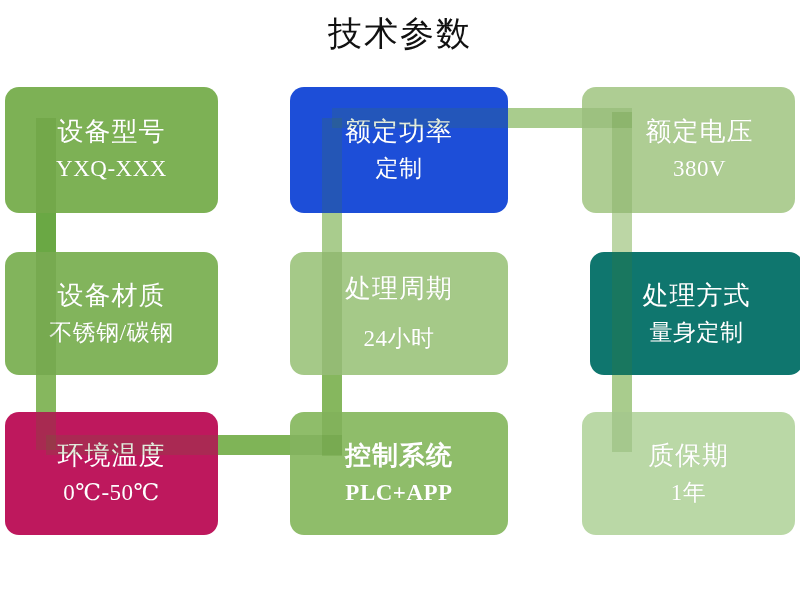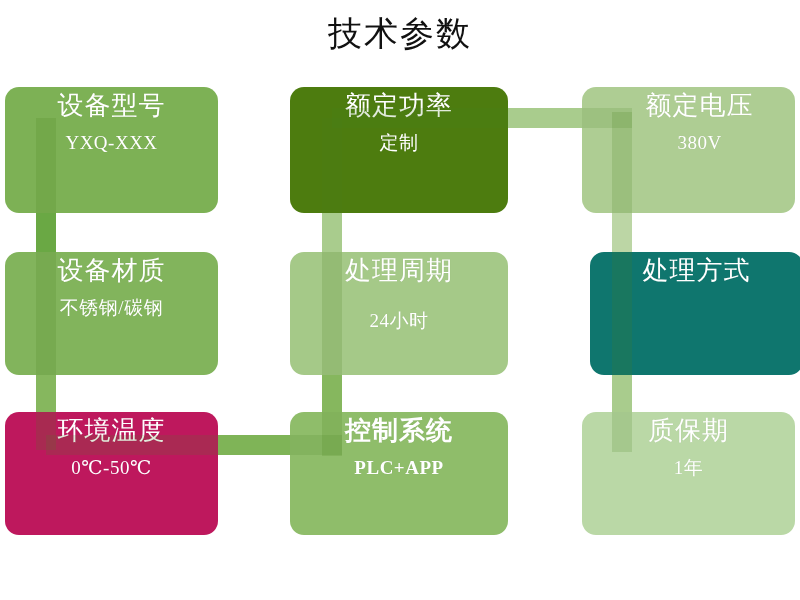--- a/index.html
+++ b/index.html
@@ -46,31 +46,32 @@
 
   
   .card {
     position: absolute;
     z-index: 3;
     border-radius: 14px;
     box-sizing: border-box;
     display: flex;
     flex-direction: column;
     align-items: center;
+    justify-content: center;
     color: #ffffff;
     text-shadow: 0 0 1px rgba(0,0,0,0.10);
   }
   .card .line1 {
     font-size: 26px;
     line-height: 38px;
     letter-spacing: 1px;
     white-space: nowrap;
   }
   .card .line2 {
-    font-size: 19px;
+    font-size: 23px;
     line-height: 36px;
     letter-spacing: 0.5px;
     white-space: nowrap;
   }
   
   .overlay {
     position: absolute;
     z-index: 5;
     pointer-events: none;
   }
@@ -98,21 +99,21 @@
 
   <div class="connector h-light" style="left:500px; top:108px; width:92px; height:20px;"></div>
 
   <div class="connector h-mid" style="left:210px; top:435px; width:92px; height:20px;"></div>
 
   <div class="card" style="left:5px; top:87px; width:213px; height:126px; background:#7db155;">
     <div class="line1">设备型号</div>
     <div class="line2">YXQ-XXX</div>
   </div>
 
-  <div class="card" style="left:290px; top:87px; width:218px; height:126px; background:#4d7c0f;">
+  <div class="card" style="left:290px; top:87px; width:218px; height:126px; background:#1d4ed8;">
     <div class="line1">额定功率</div>
     <div class="line2">定制</div>
   </div>
 
   <div class="card" style="left:582px; top:87px; width:213px; height:126px; background:#aecd93;padding-left:22px;">
     <div class="line1">额定电压</div>
     <div class="line2">380V</div>
   </div>
 
   <div class="card" style="left:5px; top:252px; width:213px; height:123px; background:#82b45c;">
@@ -120,20 +121,21 @@
     <div class="line2">不锈钢/碳钢</div>
   </div>
 
   <div class="card" style="left:290px; top:252px; width:218px; height:123px; background:#a5c988;gap:13px;">
     <div class="line1">处理周期</div>
     <div class="line2">24小时</div>
   </div>
 
   <div class="card" style="left:590px; top:252px; width:213px; height:123px; background:#0f766e;">
     <div class="line1">处理方式</div>
+    <div class="line2">量身定制</div>
   </div>
 
   <div class="card" style="left:5px; top:412px; width:213px; height:123px; background:#be185d;">
     <div class="line1">环境温度</div>
     <div class="line2">0℃-50℃</div>
   </div>
 
   <div class="card" style="left:290px; top:412px; width:218px; height:123px; background:#8fbd6a;font-weight:bold;">
     <div class="line1">控制系统</div>
     <div class="line2">PLC+APP</div>

